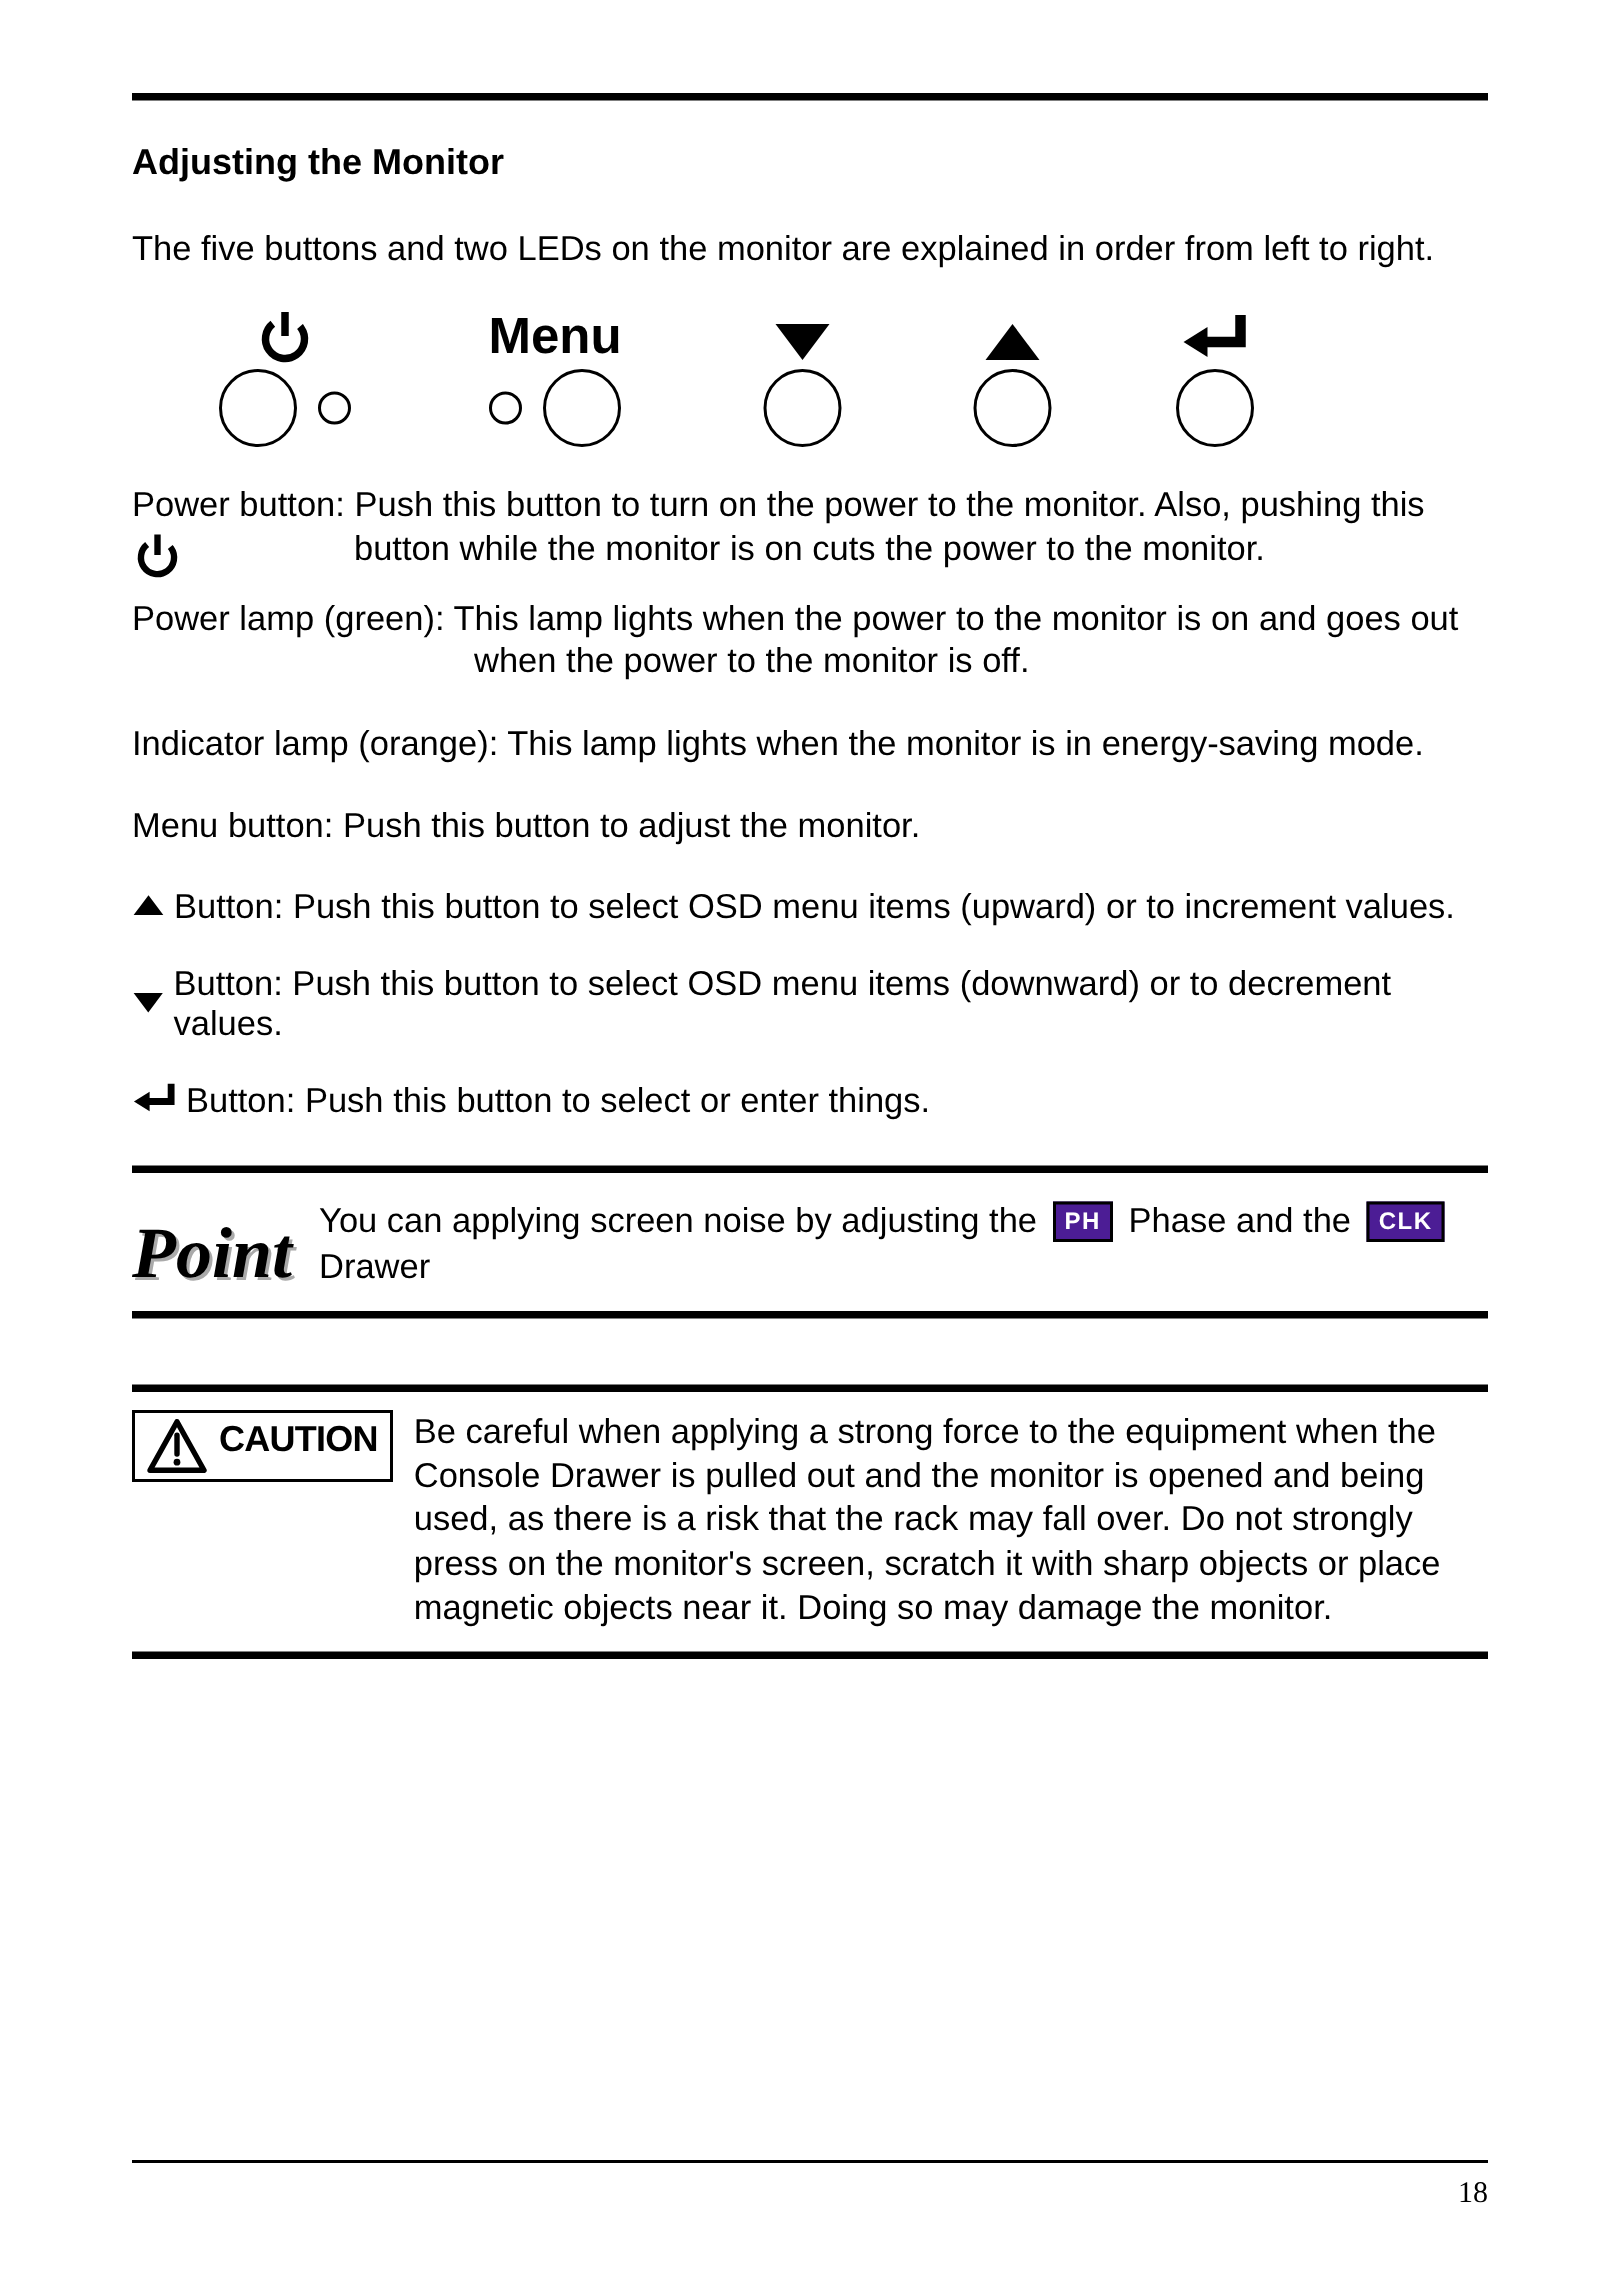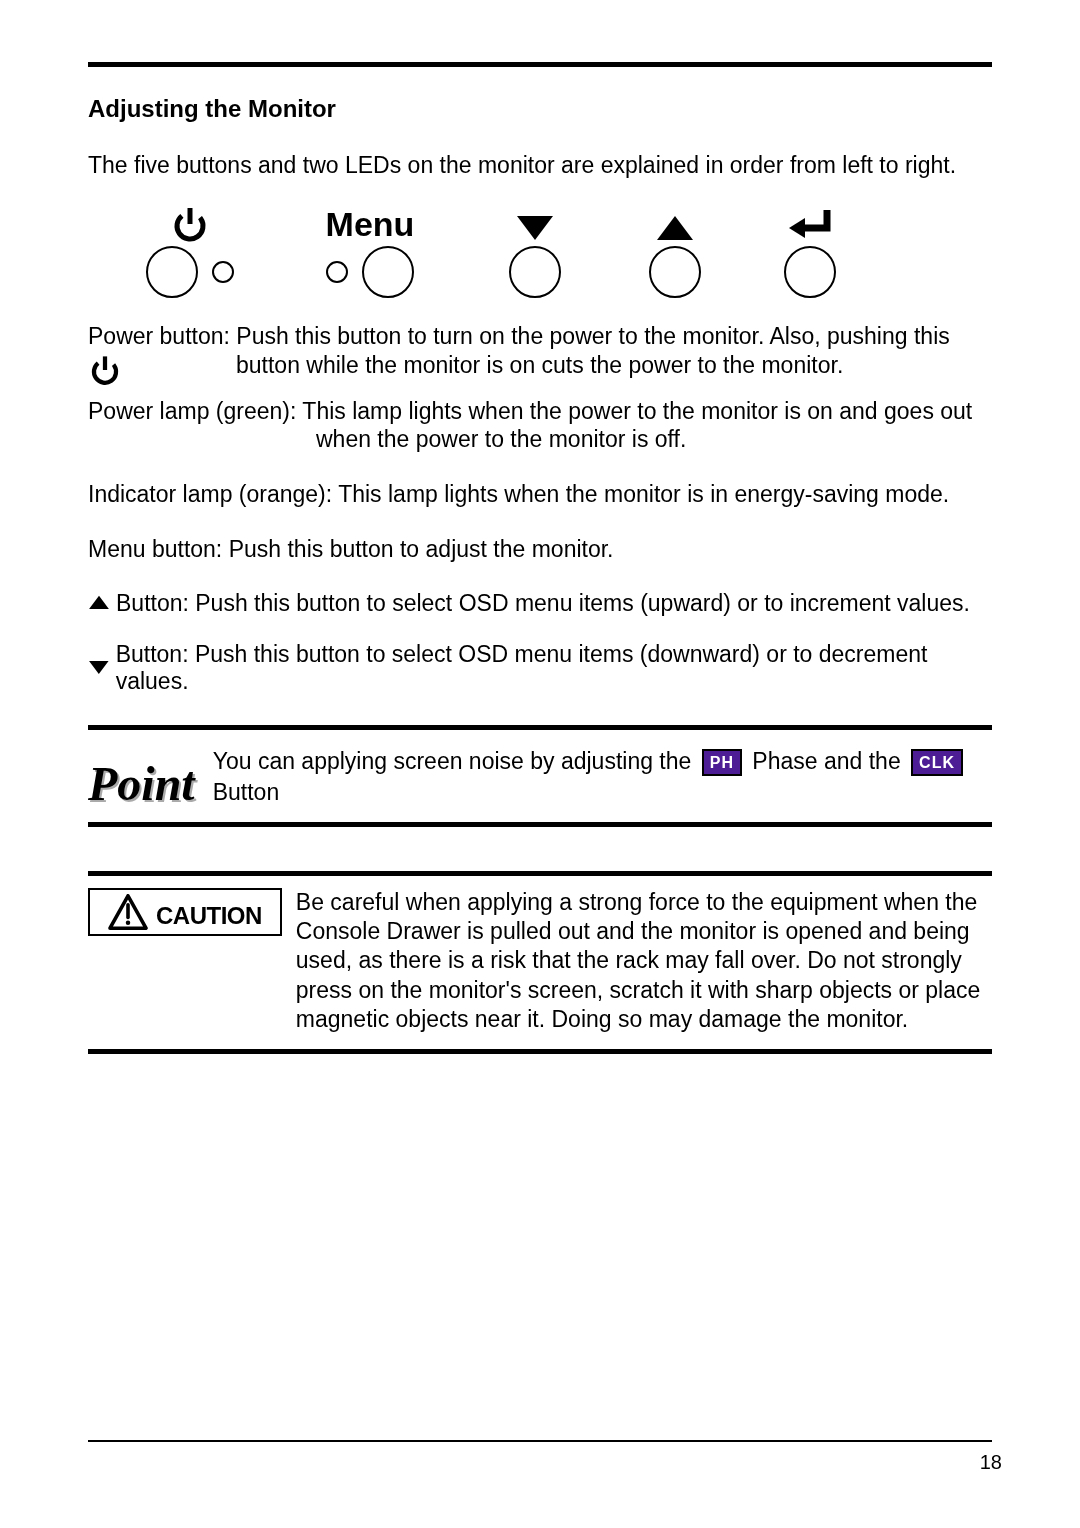--- a/index.html
+++ b/index.html
@@ -64,34 +64,34 @@
     background: #4c1d95; color: #fff; border: 2px solid #000;
     font-weight: 900; font-size: 16px; padding: 1px 6px;
     font-family: Arial, sans-serif; letter-spacing: 1px;
     vertical-align: middle; margin: 0 4px;
   }
   .caution-row {
     display: flex; align-items: flex-start; gap: 14px;
     border-bottom: 5px solid #000; padding-bottom: 14px;
   }
   .caution-badge {
-    border: 2.5px solid #000; display: flex; align-items: flex-end;
-    gap: 8px; padding: 4px 18px; height: 48px;
+    border: 2.5px solid #000; display: flex; align-items: flex-start;
+    gap: 8px; padding: 4px 8px; height: 48px;
   }
   .caution-text { font-weight: 900; font-size: 24px; letter-spacing: -0.5px; }
   .warn-tri {
     width: 40px; height: 36px;
   }
   .footer-line {
     position: absolute; left: 88px; right: 88px; bottom: 86px;
     border-top: 2px solid #000;
   }
   .page-num {
-    position: absolute; right: 78px; bottom: 54px;
-    font-family: Liberation Sans, sans-serif; font-size: 20px; margin-top: 47px;
+    position: absolute; right: 88px; bottom: 54px;
+    font-family: Liberation Serif, serif; font-size: 20px; margin-top: 47px;
   }
 </style>
 </head>
 <body>
 
 <div class="page">
   <hr class="hr-thick">
 
   <h2 class="title">Adjusting the Monitor</h2>
 
@@ -182,29 +182,36 @@
     <span>Button: Push this button to select OSD menu items (upward) or to increment values.</span>
   </div>
 
   <div class="line-with-icon">
     <svg width="22" height="18" viewBox="0 0 40 30">
         <polygon points="2,2 38,2 20,26" fill="#000"></polygon>
       </svg>
     <span>Button: Push this button to select OSD menu items (downward) or to decrement values.</span>
   </div>
 
+  <div class="line-with-icon" style="margin-bottom:10px;">
+    <svg width="30" height="24" viewBox="0 0 46 36">
+      <path d="M40 2 L40 20 L14 20" stroke="#000" stroke-width="7" fill="none"></path>
+      <polygon points="18,10 18,30 2,20" fill="#000"></polygon>
+    </svg>
+    <span>Button: Push this button to select or enter things.</span>
+  </div>
 
   <div class="point-block">
     <div class="point-logo">Point</div>
     <div style="font-size:23px; line-height:1.35; padding-top:6px;">
       <span>You can applying screen noise by adjusting the</span>
       <span class="chip">PH</span>
       <span>Phase and the</span>
       <span class="chip">CLK</span><br>
-      <span>Button</span>
+      <span>Drawer</span>
     </div>
   </div>
 
   <hr class="hr-thick2" style="margin-bottom:12px;">
   <div class="caution-row">
     <div class="caution-badge">
       <svg class="warn-tri" viewBox="0 0 44 40">
         <polygon points="22,2 42,38 2,38" fill="none" stroke="#000" stroke-width="4" stroke-linejoin="round"></polygon>
         <line x1="22" y1="12" x2="22" y2="26" stroke="#000" stroke-width="4" stroke-linecap="round"></line>
         <circle cx="22" cy="32" r="2.5" fill="#000"></circle>

